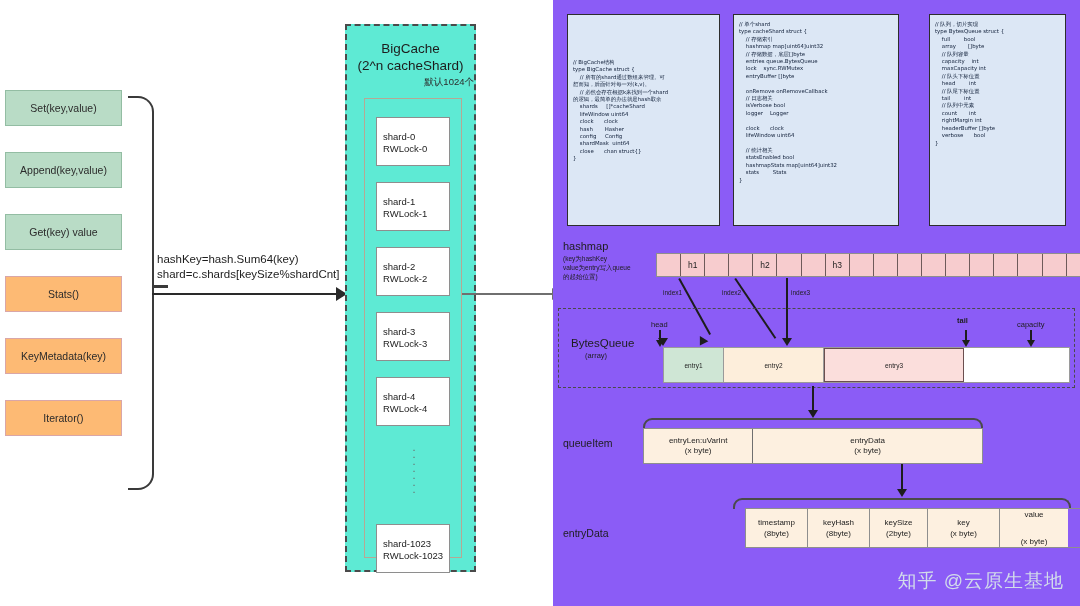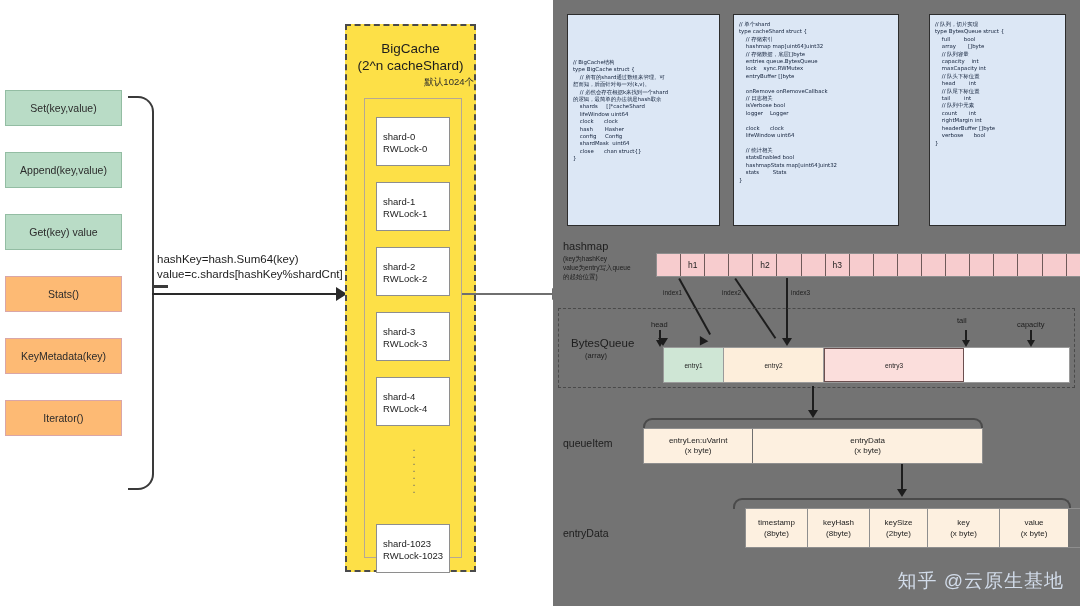--- a/index.html
+++ b/index.html
@@ -53,21 +53,21 @@
     width: 0; height: 0;
     border-top: 7px solid transparent;
     border-bottom: 7px solid transparent;
     border-left: 11px solid #2a2a2a;
   }
 
   
   .bigcache-panel {
     position: absolute; left: 345px; top: 24px;
     width: 131px; height: 548px;
-    background: #fde047;
+    background: #5eead4;
     border: 2px dashed #4a4a4a;
   }
   .bigcache-title {
     text-align: center; font-size: 13.5px; color: #1d1d1d;
     margin-top: 14px; line-height: 17px;
   }
   .bigcache-sub {
     text-align: right; font-size: 9.5px; color: #2b2b2b; margin-top: 2px;
   }
   .shard-wrap {
@@ -97,21 +97,21 @@
     width: 0; height: 0;
     border-top: 6px solid transparent;
     border-bottom: 6px solid transparent;
     border-left: 10px solid #6f6f6f;
   }
 
   
   .right-panel {
     position: absolute; left: 553px; top: 0px;
     width: 527px; height: 606px;
-    background: #737373;
+    background: #8b5cf6;
   }
 
   
   .code-box {
     position: absolute; top: 14px;
     background: #dce7f5; border: 1.4px solid #2d2d2d;
     font-family: "DejaVu Sans", "Liberation Sans", sans-serif;
     font-size: 5.4px; line-height: 7.4px;
     color: #11203a; padding: 6px 5px;
     white-space: pre; overflow: hidden;
@@ -279,21 +279,21 @@
       </div>
       <div class="api-box pink">
         <span>Iterator()</span>
       </div>
     </div>
   <div class="api-brace"></div>
   <div class="api-brace-tip"></div>
 
   <div class="formula">
     <div>hashKey=hash.Sum64(key)</div>
-    <div>value=c.shards[hashKey%shardCnt]</div>
+    <div>shard=c.shards[keySize%shardCnt]</div>
   </div>
   <div class="arrow-left-main"></div>
   <div class="arrow-left-head"></div>
 
   <div class="bigcache-panel">
     <div class="bigcache-title">
       <div>BigCache</div>
       <div>(2^n cacheShard)</div>
     </div>
     <div class="bigcache-sub">默认1024个</div>
@@ -428,21 +428,21 @@
       <div class="bq-sub">(array)</div>
       <div class="bq-track" id="bq-track">
           <div class="bq-seg e1" style="width: 60px;">entry1</div>
           <div class="bq-seg e2" style="width: 100px;">entry2</div>
           <div class="bq-seg e3" style="width: 140px;">entry3</div>
           <div class="bq-seg free" style="width: 105px;"></div>
         </div>
     </div>
 
     <div class="marker-label" style="left:98px; top:320px;">head</div>
-    <div class="marker-label" style="left:404px; top:316px;">tail</div>
+    <div class="marker-label" style="left:404px; top:316px;font-weight:bold;">tail</div>
     <div class="marker-label" style="left:464px; top:320px;">capacity</div>
     <div class="marker-arrow" style="left:106px; top:330px; height:13px;"></div>
     <div class="marker-head" style="left:102.5px; top:340px;"></div>
     <div class="marker-arrow" style="left:412px; top:330px; height:13px;"></div>
     <div class="marker-head" style="left:408.5px; top:340px;"></div>
     <div class="marker-arrow" style="left:477px; top:330px; height:13px;"></div>
     <div class="marker-head" style="left:473.5px; top:340px;"></div>
 
     <div class="v-arrow" style="left:259px; top:386px; height:26px;"></div>
     <div class="v-arrow-head" style="left:255px; top:410px;"></div>
@@ -475,21 +475,21 @@
           <div>(8byte)</div>
         </div>
         <div class="ed-cell" style="width: 58px;">
           <div>keySize</div>
           <div>(2byte)</div>
         </div>
         <div class="ed-cell" style="width: 72px;">
           <div>key</div>
           <div>(x byte)</div>
         </div>
-        <div class="ed-cell" style="width: 68px;">
+        <div class="ed-cell" style="width: 68px; justify-content: space-between;">
           <div>value</div>
           <div>(x byte)</div>
         </div>
       </div>
 
     <div class="watermark">知乎 @云原生基地</div>
   </div>
 
 </div>
 

